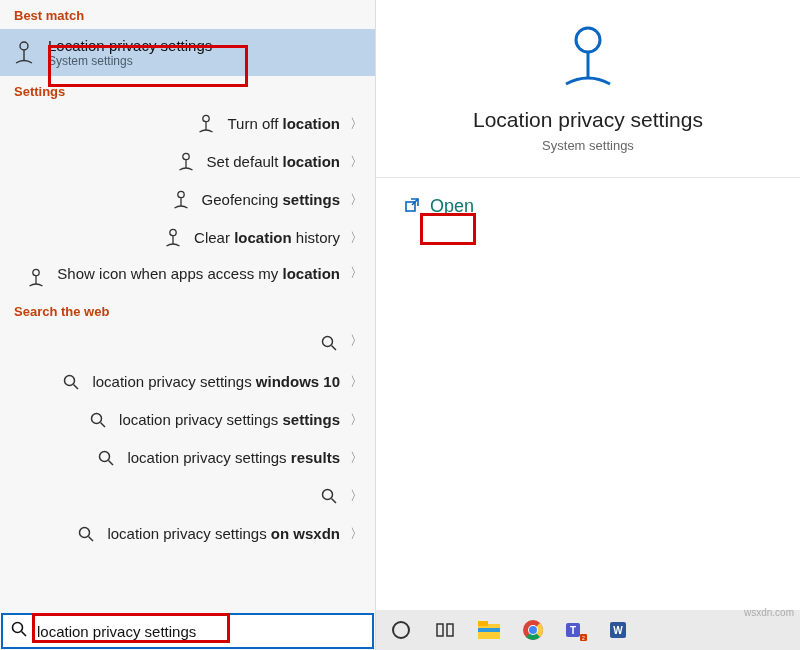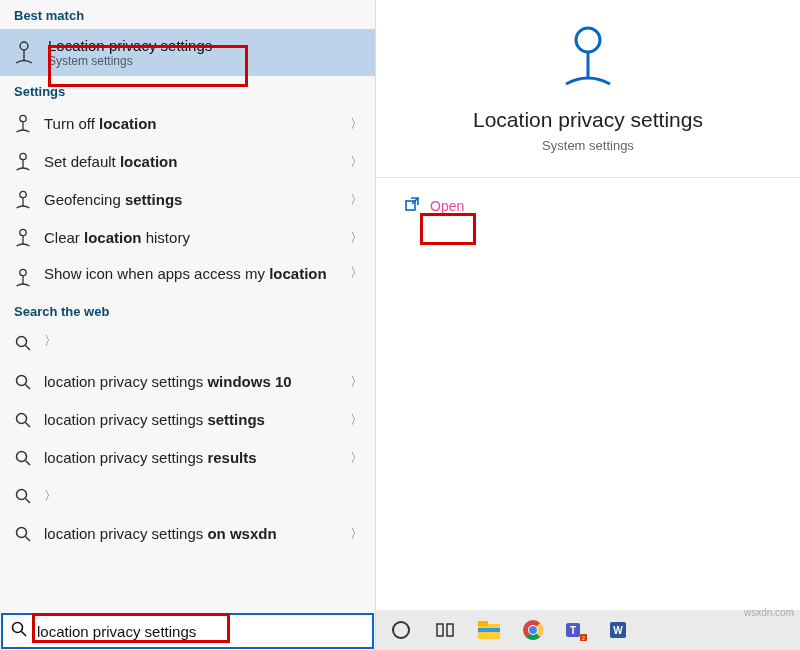--- a/index.html
+++ b/index.html
@@ -1,43 +1,43 @@
 <!DOCTYPE html>
 <html><head>
 <meta charset="utf-8">
 <style>
 * { margin:0; padding:0; box-sizing:border-box; font-family:"Segoe UI",Arial,sans-serif; }
 body { width:800px; height:650px; background:#fff; position:relative; overflow:hidden; }
 .sidebar { width:376px; height:650px; background:#f7f7f7; border-right:1px solid #ddd; display:flex; flex-direction:column; }
-.section-header { font-size:13px; font-weight:600; color:#0c4a6e; padding:8px 14px 6px; }
+.section-header { font-size:13px; font-weight:600; color:#c2410c; padding:8px 14px 6px; }
 .best-match { background:#bdd3e9; padding:8px 10px; display:flex; align-items:center; gap:10px; }
 .best-match .icon-wrap { width:28px; display:flex; justify-content:center; }
 .best-match-text .title { font-size:15px; font-weight:400; color:#111; }
 .best-match-text .sub { font-size:12px; color:#4a5a6a; }
 .redbox-1 { position:absolute; left:48px; top:45px; width:200px; height:42px; border:3px solid #d40000; pointer-events:none; }
-.settings-list, .web-list { display:flex; flex-direction:column; }
+.settings-list, .web-list { display:flex; flex-direction:column;align-items:flex-end; }
 .row { display:flex; align-items:center; padding:7px 12px; gap:10px; cursor:default; min-height:38px; }
 .row .icon-wrap { width:22px; display:flex; justify-content:center; color:#333; }
 .row .label { flex:1; font-size:15px; color:#222; line-height:1.3; }
 .row .chev { color:#666; font-size:13px; }
 .multi { align-items:flex-start; }
 .multi .icon-wrap { margin-top:3px; }
 .web-list .row .label { font-size:15px; }
 .web-sub { color:#777; font-size:13px; }
 .search-bar { border:2px solid #0a66c2; display:flex; align-items:center; padding:4px 8px; background:#fff; margin:0 1px 1px 1px; height:36px; }
 .search-bar .icon-wrap { width:20px; color:#222; }
 .search-bar .query { font-size:15px; color:#111; margin-left:6px; position:relative; }
 .redbox-2 { position:absolute; left:32px; top:613px; width:198px; height:30px; border:3px solid #d40000; pointer-events:none; }
 .detail { position:absolute; left:376px; top:0; width:424px; height:610px; }
 .detail-icon { display:flex; justify-content:center; margin-top:22px; }
 .detail-title { text-align:center; font-size:21px; color:#222; margin-top:14px; font-weight:400; }
 .detail-sub { text-align:center; font-size:13px; color:#666; margin-top:6px; }
 .divider { height:1px; background:#e5e5e5; margin:24px 0 0 0; }
 .open-row { display:flex; align-items:center; gap:10px; margin:18px 0 0 28px; }
-.open-label { font-size:14px; color:#ec4899; }
+.open-label { font-size:18px; color:#0f766e; }
 .redbox-3 { position:absolute; left:420px; top:213px; width:56px; height:32px; border:3px solid #d40000; pointer-events:none; }
 .taskbar { position:absolute; left:376px; bottom:0; width:424px; height:40px; background:#eaeaea; display:flex; align-items:center; gap:18px; padding:0 12px; }
 .tb-icon { width:26px; height:26px; display:flex; align-items:center; justify-content:center; }
 .watermark { position:absolute; right:6px; bottom:32px; font-size:10px; color:#aaa; }
 </style>
 </head>
 <body>
 
 <div class="sidebar">
   <div class="section-header">Best match</div>

